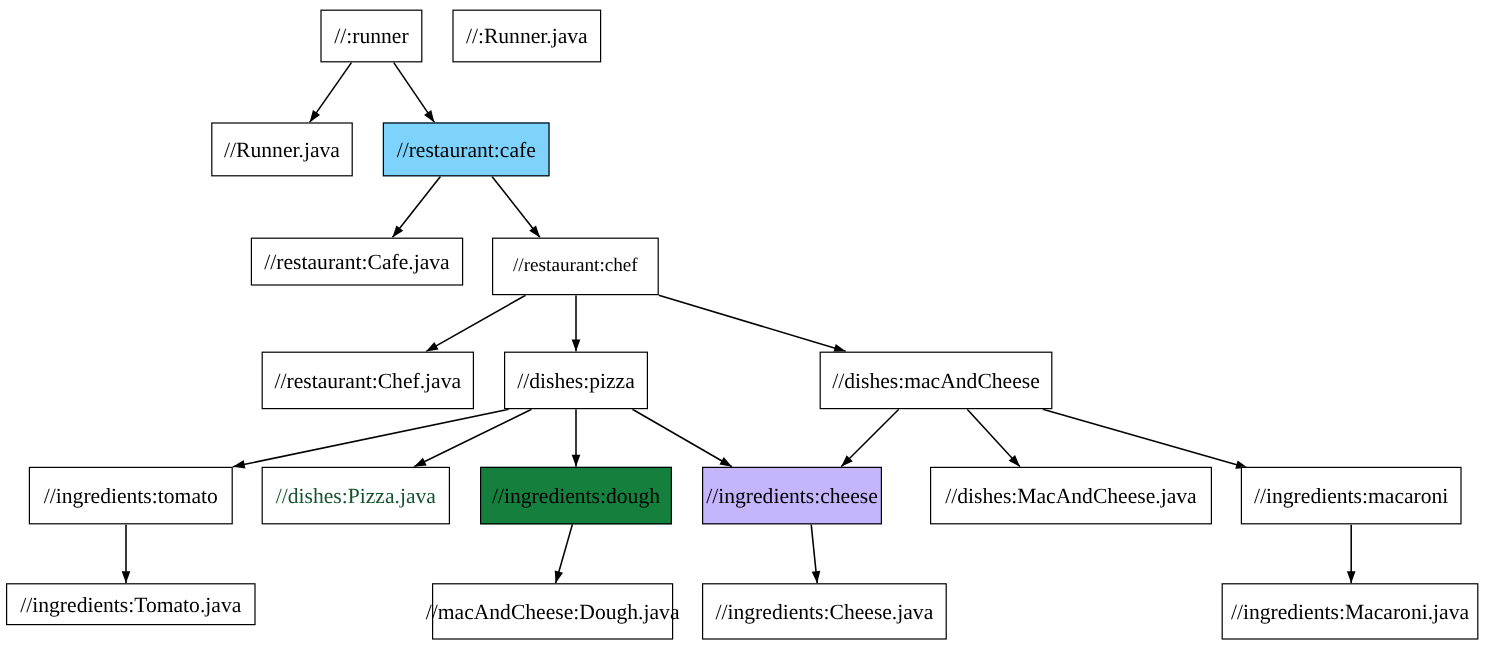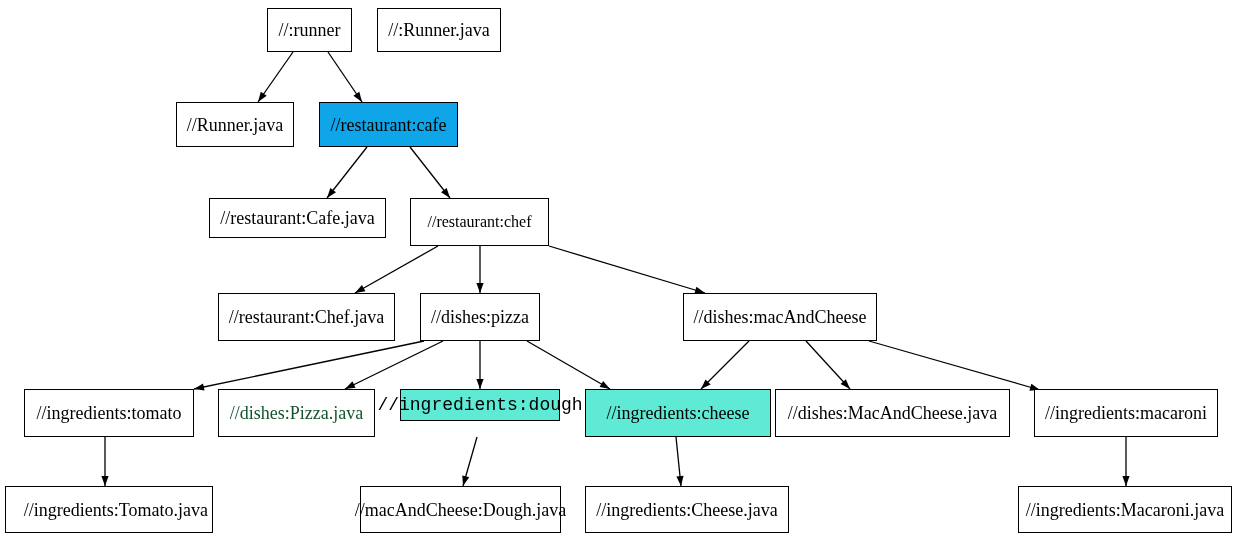--- a/index.html
+++ b/index.html
@@ -75,21 +75,21 @@
 
 <div class="node" style="left: 267px; top: 8px; width: 85px; height: 44px; background: rgb(255, 255, 255); border-color: rgb(0, 0, 0);">
       <span class="node-label" style="color: rgb(0, 0, 0); font-size: 18px;">//:runner</span>
     </div>
     <div class="node" style="left: 377px; top: 8px; width: 124px; height: 44px; background: rgb(255, 255, 255); border-color: rgb(0, 0, 0);">
       <span class="node-label" style="color: rgb(0, 0, 0); font-size: 18px;">//:Runner.java</span>
     </div>
     <div class="node" style="left: 176px; top: 102px; width: 118px; height: 45px; background: rgb(255, 255, 255); border-color: rgb(0, 0, 0);">
       <span class="node-label" style="color: rgb(0, 0, 0); font-size: 18px;">//Runner.java</span>
     </div>
-    <div class="node" style="left: 319px; top: 102px; width: 139px; height: 45px; background: #0ea5e9; border-color: rgb(0, 0, 0);">
+    <div class="node" style="left: 319px; top: 102px; width: 139px; height: 45px; background: #7dd3fc; border-color: rgb(0, 0, 0);">
       <span class="node-label" style="color: rgb(0, 0, 0); font-size: 18px;">//restaurant:cafe</span>
     </div>
     <div class="node" style="left: 209px; top: 198px; width: 177px; height: 40px; background: rgb(255, 255, 255); border-color: rgb(0, 0, 0);">
       <span class="node-label" style="color: rgb(0, 0, 0); font-size: 18px;">//restaurant:Cafe.java</span>
     </div>
     <div class="node" style="left: 410px; top: 198px; width: 139px; height: 48px; background: rgb(255, 255, 255); border-color: rgb(0, 0, 0);">
       <span class="node-label" style="color: rgb(0, 0, 0); font-size: 16px;">//restaurant:chef</span>
     </div>
     <div class="node" style="left: 218px; top: 293px; width: 177px; height: 48px; background: rgb(255, 255, 255); border-color: rgb(0, 0, 0);">
       <span class="node-label" style="color: rgb(0, 0, 0); font-size: 18px;">//restaurant:Chef.java</span>
@@ -99,33 +99,33 @@
     </div>
     <div class="node" style="left: 683px; top: 293px; width: 194px; height: 48px; background: rgb(255, 255, 255); border-color: rgb(0, 0, 0);">
       <span class="node-label" style="color: rgb(0, 0, 0); font-size: 18px;">//dishes:macAndCheese</span>
     </div>
     <div class="node" style="left: 24px; top: 389px; width: 170px; height: 48px; background: rgb(255, 255, 255); border-color: rgb(0, 0, 0);">
       <span class="node-label" style="color: rgb(0, 0, 0); font-size: 18px;">//ingredients:tomato</span>
     </div>
     <div class="node" style="left: 218px; top: 389px; width: 157px; height: 48px; background: rgb(255, 255, 255); border-color: rgb(0, 0, 0);">
       <span class="node-label" style="color: #14532d; font-size: 18px;">//dishes:Pizza.java</span>
     </div>
-    <div class="node" style="left: 400px; top: 389px; width: 160px; height: 32px; background: #5eead4; border-color: rgb(0, 0, 0); font-family: Liberation Mono, monospace;">
+    <div class="node" style="left: 400px; top: 389px; width: 160px; height: 48px; background: #15803d; border-color: rgb(0, 0, 0);">
       <span class="node-label" style="color: rgb(0, 0, 0); font-size: 18px;">//ingredients:dough</span>
     </div>
-    <div class="node" style="left: 585px; top: 389px; width: 186px; height: 48px; background: #5eead4; border-color: rgb(0, 0, 0);">
+    <div class="node" style="left: 585px; top: 389px; width: 150px; height: 48px; background: #c4b5fd; border-color: rgb(0, 0, 0);">
       <span class="node-label" style="color: rgb(0, 0, 0); font-size: 18px;">//ingredients:cheese</span>
     </div>
     <div class="node" style="left: 775px; top: 389px; width: 235px; height: 48px; background: rgb(255, 255, 255); border-color: rgb(0, 0, 0);">
       <span class="node-label" style="color: rgb(0, 0, 0); font-size: 18px;">//dishes:MacAndCheese.java</span>
     </div>
     <div class="node" style="left: 1034px; top: 389px; width: 184px; height: 48px; background: rgb(255, 255, 255); border-color: rgb(0, 0, 0);">
       <span class="node-label" style="color: rgb(0, 0, 0); font-size: 18px;">//ingredients:macaroni</span>
     </div>
-    <div class="node" style="left: 5px; top: 486px; width: 208px; height: 47px; background: rgb(255, 255, 255); border-color: rgb(0, 0, 0); justify-content: flex-end;">
+    <div class="node" style="left: 5px; top: 486px; width: 208px; height: 35px; background: rgb(255, 255, 255); border-color: rgb(0, 0, 0);">
       <span class="node-label" style="color: rgb(0, 0, 0); font-size: 18px;">//ingredients:Tomato.java</span>
     </div>
     <div class="node" style="left: 360px; top: 486px; width: 201px; height: 47px; background: rgb(255, 255, 255); border-color: rgb(0, 0, 0);">
       <span class="node-label" style="color: rgb(0, 0, 0); font-size: 18px;">//macAndCheese:Dough.java</span>
     </div>
     <div class="node" style="left: 585px; top: 486px; width: 204px; height: 47px; background: rgb(255, 255, 255); border-color: rgb(0, 0, 0);">
       <span class="node-label" style="color: rgb(0, 0, 0); font-size: 18px;">//ingredients:Cheese.java</span>
     </div>
     <div class="node" style="left: 1018px; top: 486px; width: 214px; height: 47px; background: rgb(255, 255, 255); border-color: rgb(0, 0, 0);">
       <span class="node-label" style="color: rgb(0, 0, 0); font-size: 18px;">//ingredients:Macaroni.java</span>

